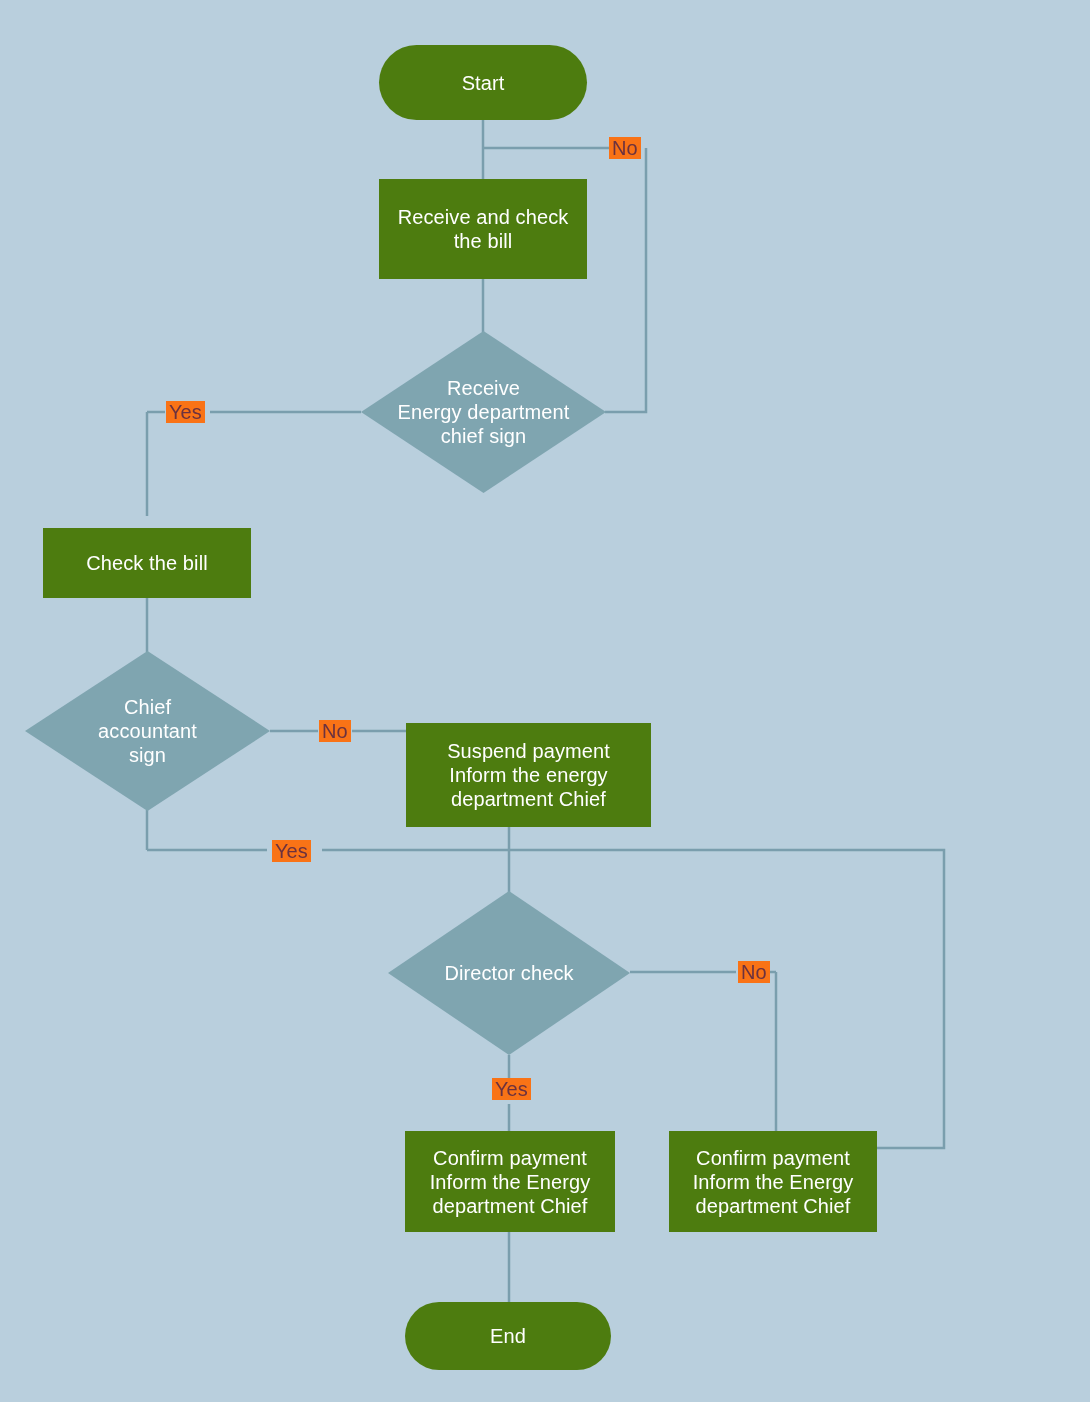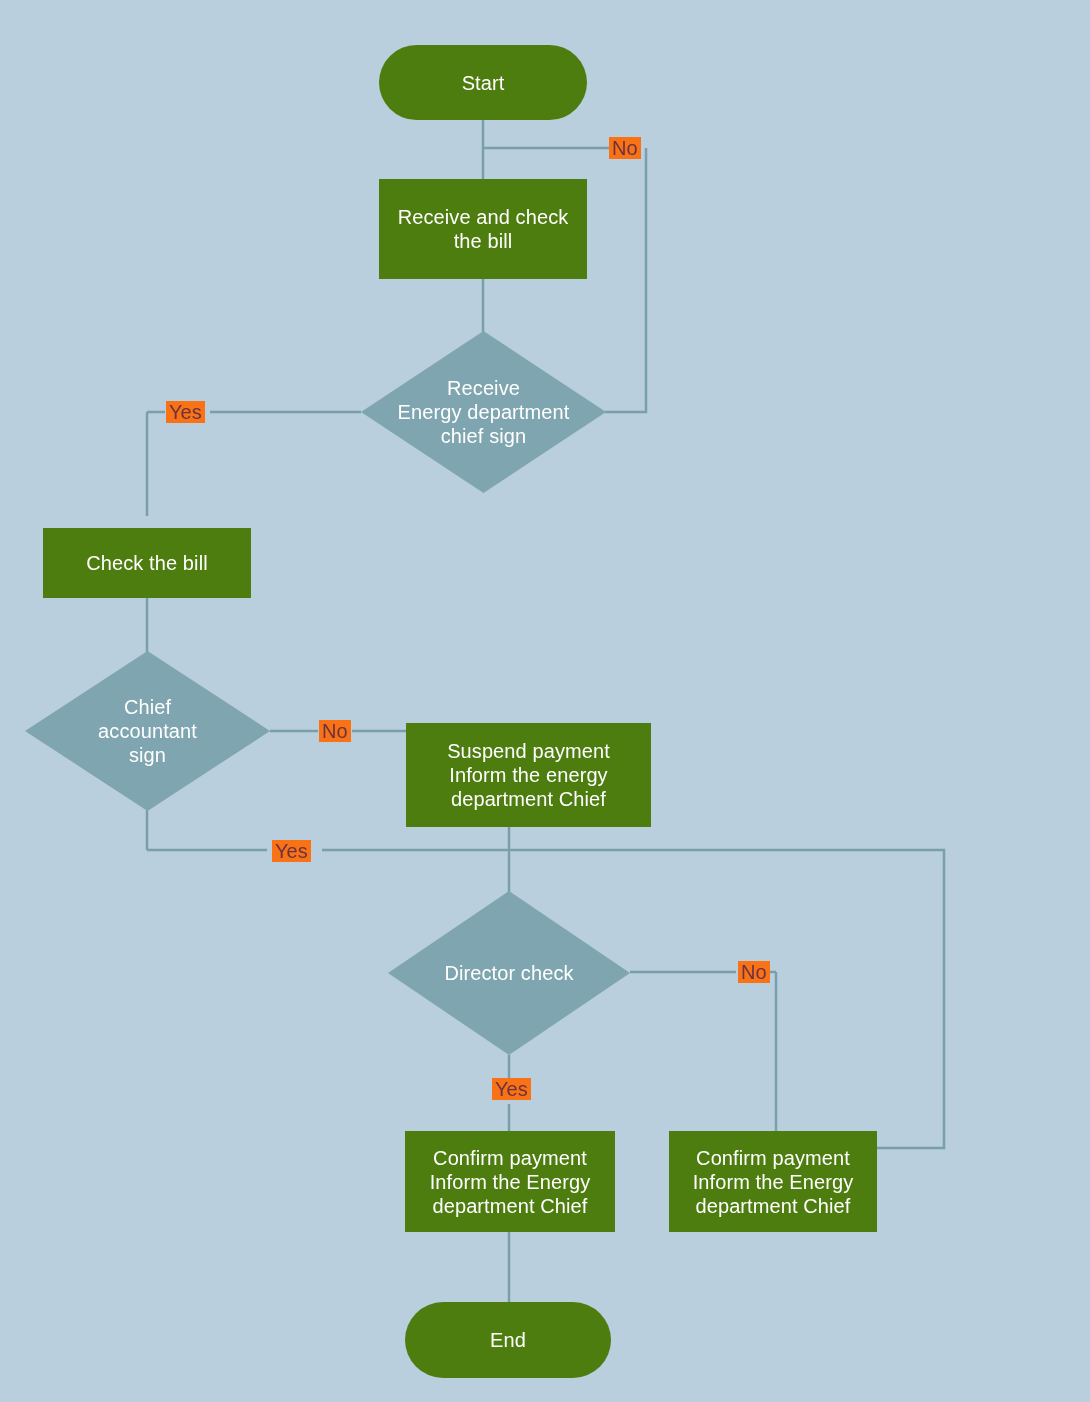--- a/index.html
+++ b/index.html
@@ -155,21 +155,21 @@
 Inform the Energy
 department Chief</span>
   </div>
 
   <div class="node process" style="left:669px; top:1131px; width:208px; height:101px; white-space:pre-line;">
     <span>Confirm payment
 Inform the Energy
 department Chief</span>
   </div>
 
-  <div class="node terminator" style="left:405px; top:1302px; width:206px; height:76px;">
+  <div class="node terminator" style="left:405px; top:1302px; width:206px; height:68px;">
     <span>End</span>
   </div>
 
   <div class="edge-label" style="left:609px; top:137px;">No</div>
 
   <div class="edge-label" style="left:166px; top:401px;">Yes</div>
 
   <div class="edge-label" style="left:319px; top:720px;">No</div>
 
   <div class="edge-label" style="left:272px; top:840px;">Yes</div>

